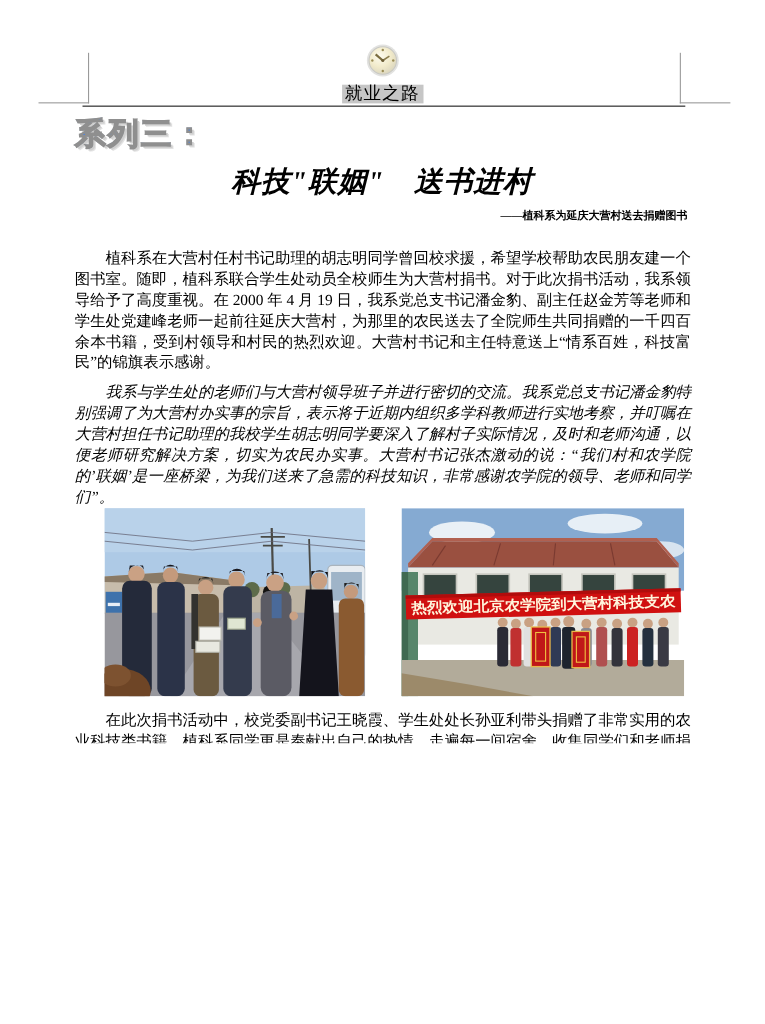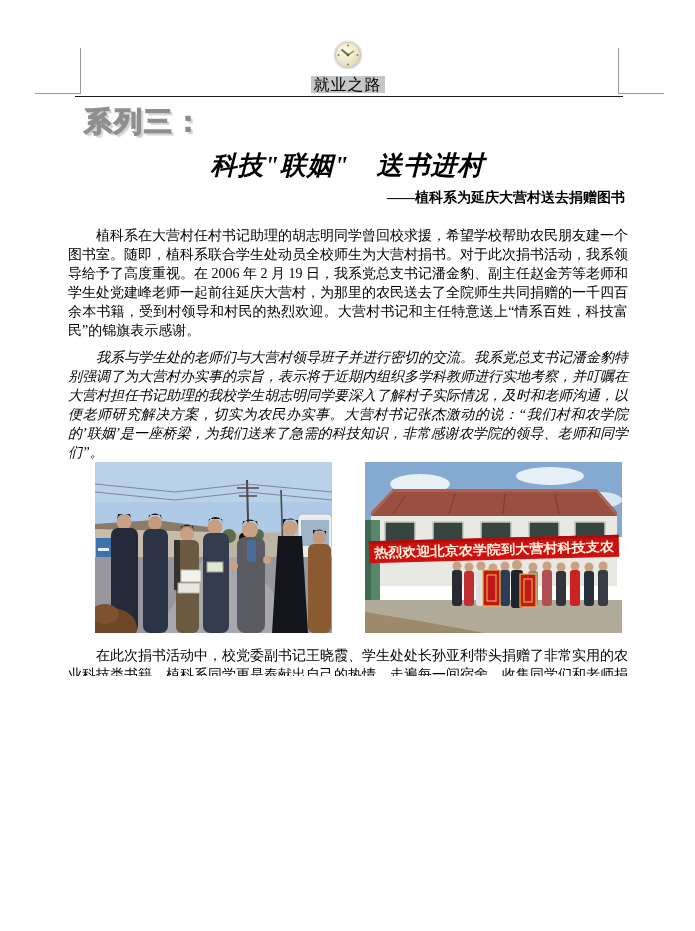--- a/index.html
+++ b/index.html
@@ -13,35 +13,35 @@
   .crop-mark.tl { left:35px; border-right:1px solid #9a9a9a; border-bottom:1px solid #9a9a9a; }
   .crop-mark.tr { left:618px; border-left:1px solid #9a9a9a; border-bottom:1px solid #9a9a9a; }
   .clock-wrap { position:absolute; top:38px; left:0; width:100%; text-align:center; }
   .masthead { position:absolute; top:75px; left:0; width:100%; text-align:center;
               font-size:16px; letter-spacing:1px; }
   .masthead span { background:#c6c6c6; padding:0 3px; }
   .header-rule { position:absolute; top:96px; left:75px; width:548px; border-top:1px solid #1a1a1a; }
 
   
   .series-wordart {
-    position:absolute; top:103px; left:84px;
+    position:absolute; top:103px; left:68px;
     font-family:"Liberation Sans","DejaVu Sans",sans-serif;
     font-size:28px; font-weight:bold; letter-spacing:2px;
     color:#3b82f6; -webkit-text-stroke:1.2px #8f8f8f;
     text-shadow:2px 2px 0 #cfcfcf, 3px 3px 0 #e2e2e2;
   }
 
   
   .article-title {
     position:absolute; top:148px; left:0; width:100%; text-align:center;
     font-size:26px; font-weight:bold; font-style:italic; letter-spacing:1px;
   }
   .article-subtitle {
     position:absolute; top:189px; right:70px;
-    font-size:14px; font-weight:bold;text-align:right;
+    font-size:10px; font-weight:bold;text-align:right;
   }
 
   
   .body-para {
     position:absolute; left:68px; width:560px; margin:0;
     font-size:14px; line-height:19px; text-align:justify; text-indent:2em;
   }
   .para-1 { top:226px; }
   .para-2 { top:348px;font-style:italic; }
   .para-3 { top:646px; }
@@ -110,21 +110,21 @@
   <div class="masthead">
     <span>就业之路</span>
   </div>
   <div class="header-rule"></div>
 
   <div class="series-wordart">系列三：</div>
 
   <div class="article-title">科技"联姻"　送书进村</div>
   <div class="article-subtitle">——植科系为延庆大营村送去捐赠图书</div>
 
-  <p class="body-para para-1">植科系在大营村任村书记助理的胡志明同学曾回校求援，希望学校帮助农民朋友建一个图书室。随即，植科系联合学生处动员全校师生为大营村捐书。对于此次捐书活动，我系领导给予了高度重视。在 2006 年 2 月 19 日，我系党总支书记潘金豹、副主任赵金芳等老师和学生处党建峰老师一起前往延庆大营村，为那里的农民送去了全院师生共同捐赠的一千四百余本书籍，受到村领导和村民的热烈欢迎。大营村书记和主任特意送上“情系百姓，科技富民”的锦旗表示感谢。</p>
+  <p class="body-para para-1">植科系在大营村任村书记助理的胡志明同学曾回校求援，希望学校帮助农民朋友建一个图书室。随即，植科系联合学生处动员全校师生为大营村捐书。对于此次捐书活动，我系领导给予了高度重视。在 2000 年 4 月 19 日，我系党总支书记潘金豹、副主任赵金芳等老师和学生处党建峰老师一起前往延庆大营村，为那里的农民送去了全院师生共同捐赠的一千四百余本书籍，受到村领导和村民的热烈欢迎。大营村书记和主任特意送上“情系百姓，科技富民”的锦旗表示感谢。</p>
   <p class="body-para para-2">我系与学生处的老师们与大营村领导班子并进行密切的交流。我系党总支书记潘金豹特别强调了为大营村办实事的宗旨，表示将于近期内组织多学科教师进行实地考察，并叮嘱在大营村担任书记助理的我校学生胡志明同学要深入了解村子实际情况，及时和老师沟通，以便老师研究解决方案，切实为农民办实事。大营村书记张杰激动的说：“我们村和农学院的’联姻’是一座桥梁，为我们送来了急需的科技知识，非常感谢农学院的领导、老师和同学们”。</p>
 
   <div class="photos-row">
 
     <div class="photo photo-left">
       <svg width="237" height="171" viewBox="0 0 237 171">
         <rect x="0" y="0" width="237" height="95" fill="#aecae6"></rect>
         <rect x="0" y="0" width="237" height="40" fill="#b9d2ea"></rect>
 
         <polygon points="0,62 60,58 120,66 120,96 0,96" fill="#c7bcab"></polygon>

